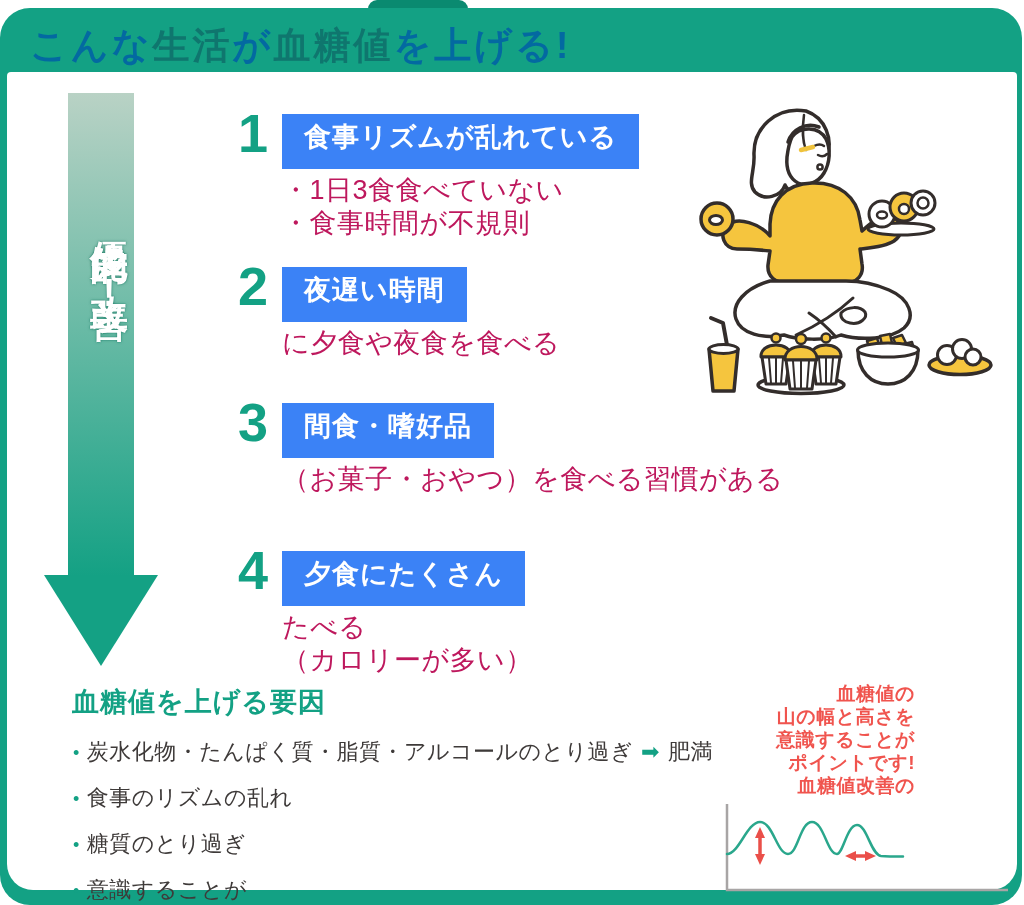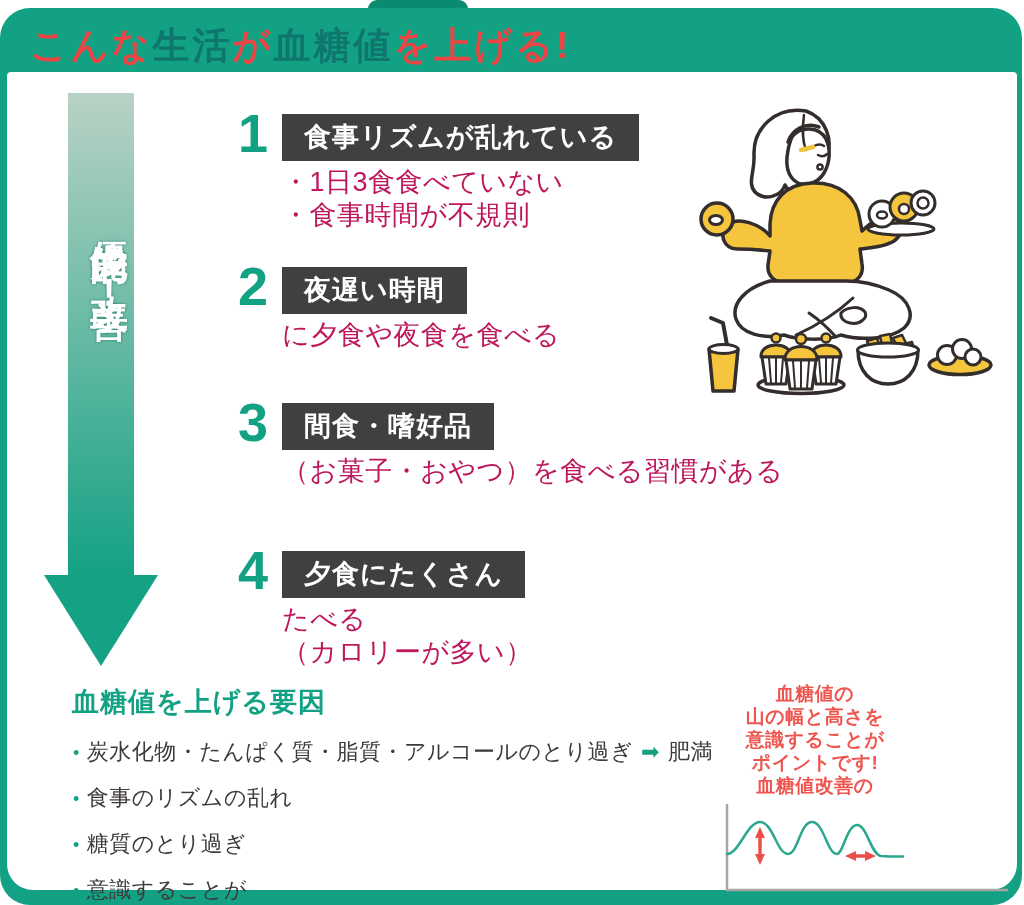--- a/index.html
+++ b/index.html
@@ -11,52 +11,52 @@
   .top-tab { position:absolute; left:368px; top:0; width:100px; height:18px;
              background:#0a8a70; border-radius:9px; }
   .frame   { position:absolute; left:0; top:8px; right:2px; bottom:0;
              background:#13a184; border-radius:30px; }
   .content { position:absolute; left:7px; top:72px; right:7px; bottom:15px;
              background:#ffffff; border-radius:4px 4px 26px 26px; }
 
   
   .title { position:absolute; left:30px; top:21px; z-index:3;
            font-size:37px; font-weight:700; letter-spacing:3px; white-space:nowrap; }
-  .title .tw { color:#ef4444; }
+  .title .tw { color:#0369a1; }
   .title .ty { color:#0f766e; }
 
   
   .arrow-svg { position:absolute; left:40px; top:90px; z-index:2; }
   .arrow-label { position:absolute; left:68px; top:114px; width:66px; height:300px; z-index:3;
                  display:flex; justify-content:center;
                  writing-mode:vertical-rl; text-orientation:upright;
                  color:#ffffff; font-size:38px; font-weight:900; letter-spacing:3px;
                  text-shadow:0 0 3px rgba(10,110,88,.55), 0 0 1px rgba(10,110,88,.8); }
 
   
   .item { position:absolute; left:238px; z-index:2; }
   .item .row { display:flex; align-items:flex-start; }
   .num { color:#13a184; font-size:54px; font-weight:800; line-height:50px; width:44px; }
-  .tag { background:#404040; color:#ffffff; font-size:27px; font-weight:700;
-         padding:5px 22px 6px; margin-top:6px; white-space:nowrap; letter-spacing:1px; }
+  .tag { background:#3b82f6; color:#ffffff; font-size:27px; font-weight:700;
+         padding:5px 22px 14px; margin-top:6px; white-space:nowrap; letter-spacing:1px; }
   .lines { margin-left:44px; margin-top:5px; color:#be185d; font-size:27px;
            font-weight:500; line-height:33px; letter-spacing:.5px; }
 
   
   .factors-heading { position:absolute; left:72px; top:684px; z-index:2;
                      color:#13a184; font-size:27px; font-weight:700; letter-spacing:1px; }
   .factors { position:absolute; left:73px; top:728px; z-index:2; list-style:none; }
   .factors li { display:flex; align-items:baseline; height:46px; padding-top:9px;
                 color:#3e3a39; font-size:22px; font-weight:500; letter-spacing:.5px; }
   .factors .dot { color:#13a184; font-size:18px; margin-right:7px; }
   .factors .garrow { color:#13a184; font-size:22px; margin:0 8px; }
 
   
   .note { position:absolute; left:715px; top:682px; width:200px; z-index:2;
-          text-align:center; color:#f0544e; font-size:19px; font-weight:700;
+          text-align:right; color:#f0544e; font-size:19px; font-weight:700;
           line-height:23px; letter-spacing:.5px; }
 
   
   .chart-svg { position:absolute; left:715px; top:798px; z-index:2; }
   .illust-svg { position:absolute; left:675px; top:98px; z-index:2; }
 </style>
 </head>
 <body>
 
 <div class="canvas">

